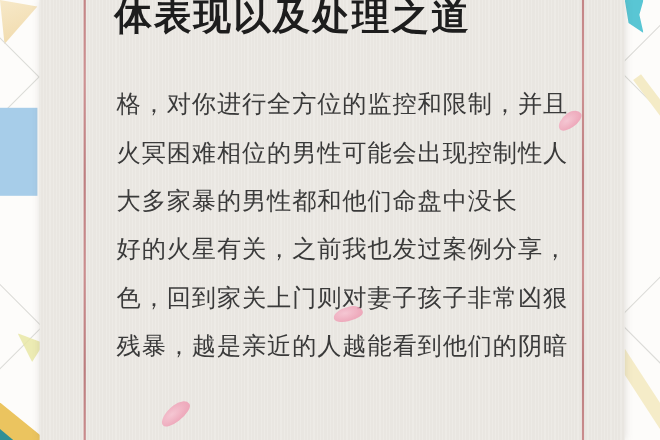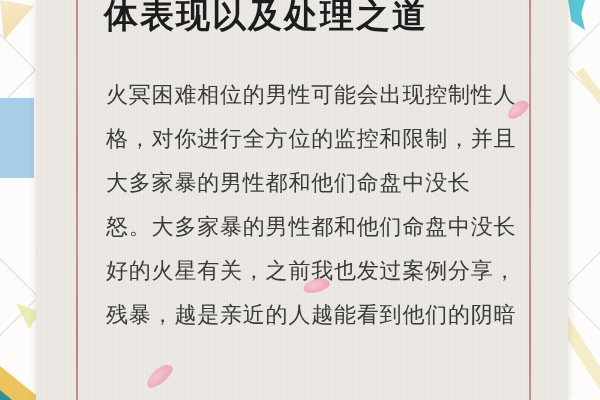--- a/index.html
+++ b/index.html
@@ -110,23 +110,23 @@
 <div class="decor diamond diamond-right-bottom"></div>
 <div class="decor stripe stripe-right-bottom"></div>
 
 <div class="card"></div>
 <div class="red-line left"></div>
 <div class="red-line right"></div>
 
 <div class="title">体表现以及处理之道</div>
 
 <div class="body-text">
+  <div class="line">格，对你进行全方位的监控和限制，并且</div>
   <div class="line">火冥困难相位的男性可能会出现控制性人</div>
-  <div class="line">格，对你进行全方位的监控和限制，并且</div>
   <div class="line">大多家暴的男性都和他们命盘中没长</div>
-  <div class="line">怒。大多家暴的男性都和他们命盘中没长</div>
   <div class="line">好的火星有关，之前我也发过案例分享，</div>
+  <div class="line">色，回到家关上门则对妻子孩子非常凶狠</div>
   <div class="line">残暴，越是亲近的人越能看到他们的阴暗</div>
 </div>
 
 <div class="petal petal-1"></div>
 <div class="petal petal-2"></div>
 <div class="petal petal-3"></div>
 
 </body></html>

